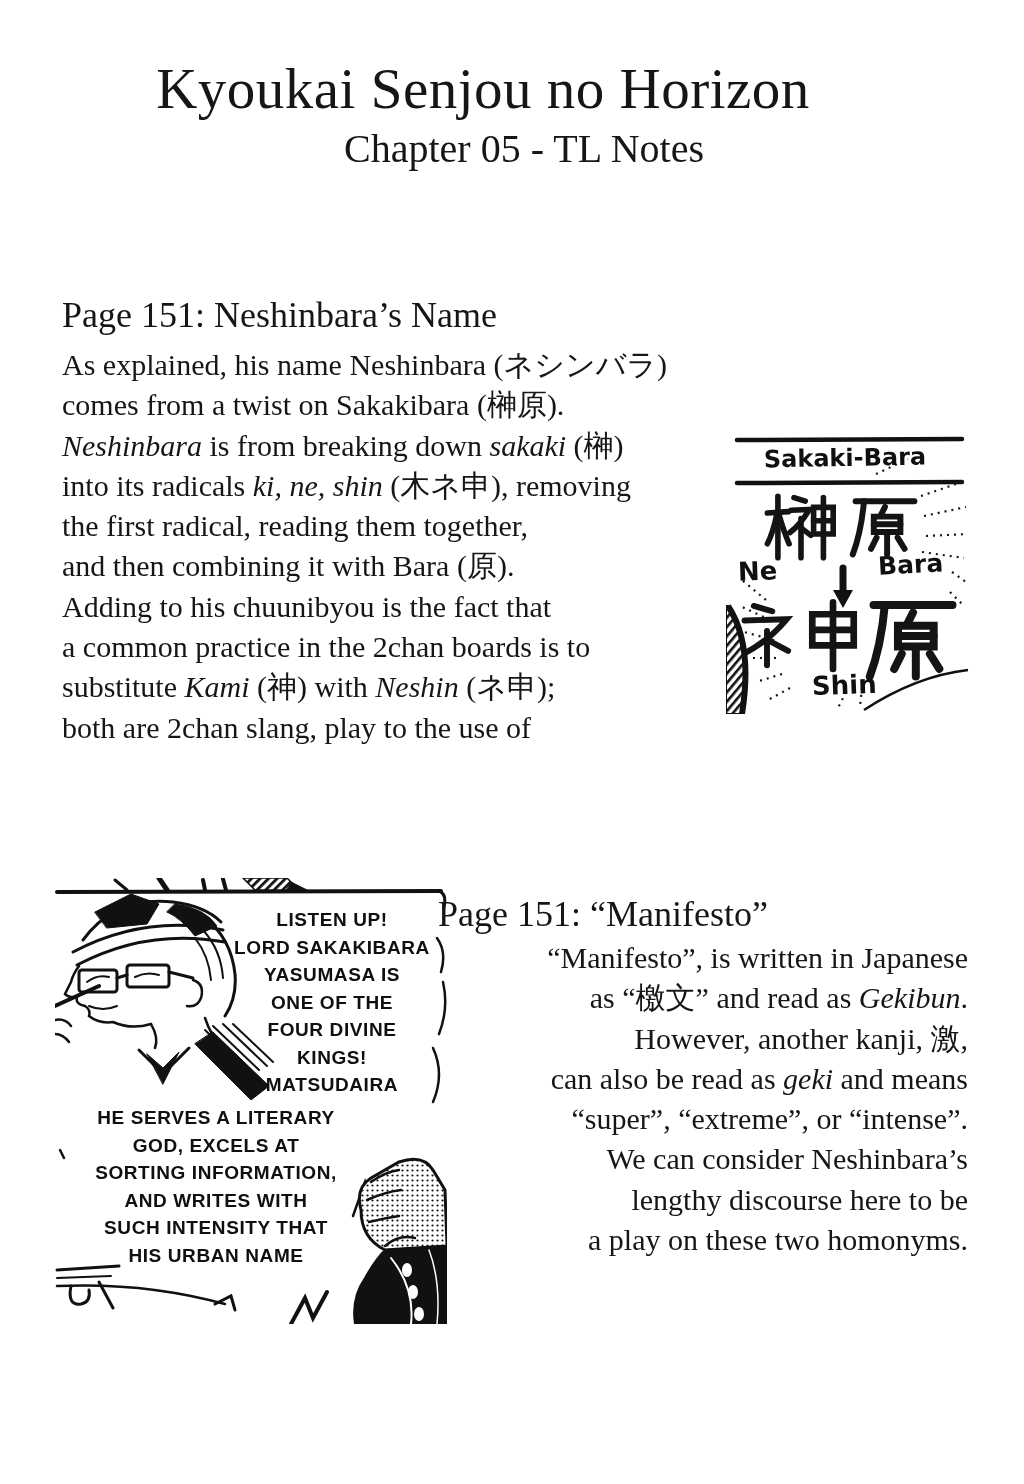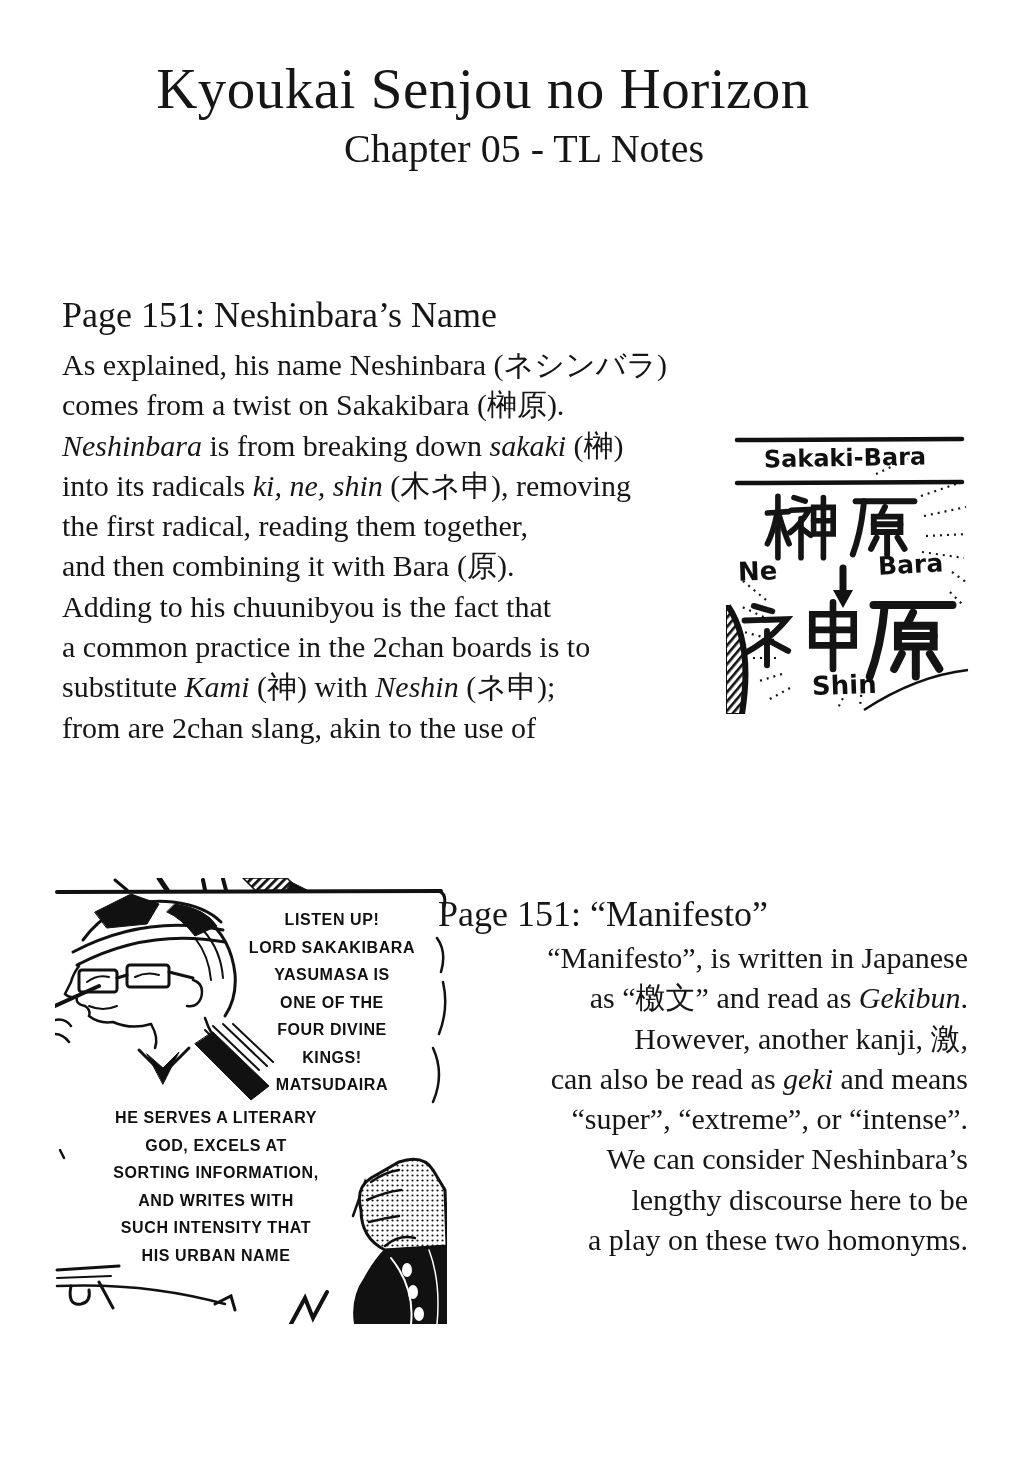--- a/index.html
+++ b/index.html
@@ -7,21 +7,21 @@
         font-family:"Liberation Serif",serif;color:#161616;}
   .abs{position:absolute;}
   .page-title{left:0;top:56px;width:936px;text-align:center;font-size:57px;letter-spacing:0.5px;white-space:nowrap;padding-left:15px;}
   .page-subtitle{left:0;top:125px;width:1024px;text-align:center;font-size:40px;white-space:nowrap;padding-left:12px;}
   .note-heading{font-size:36px;white-space:nowrap;}
   .note-body .tl{font-size:30px;line-height:40.3px;white-space:nowrap;}
   .note-left{left:62px;top:294px;width:690px;text-align:left;}
   .body-left{left:62px;top:329px;width:690px;text-align:left;margin-top:16px;}
   .note-right{left:438px;top:893px;width:530px;text-align:left;}
   .body-right{left:438px;top:938px;width:530px;text-align:right;}
-  .comicblock .tl{font-family:"Liberation Sans",sans-serif;font-weight:700;font-size:16px;
+  .comicblock .tl{font-family:"Liberation Sans",sans-serif;font-weight:700;font-size:19px;
         line-height:27.5px;letter-spacing:0.6px;text-align:center;color:#101010;white-space:nowrap;}
   .bubble1{left:207px;top:906px;width:250px;}
   .bubble2{left:86px;top:1104px;width:260px;}
   .hand{font-family:"DejaVu Sans",sans-serif;font-weight:700;color:#101010;white-space:nowrap;}
   .fig-caption{left:758px;top:444px;width:174px;text-align:center;font-size:24px;transform:rotate(-1deg);}
   .lbl-ne{left:738px;top:556px;font-size:26px;transform:rotate(-2deg);}
   .lbl-bara{left:878px;top:550px;font-size:25px;transform:rotate(-3deg);}
   .lbl-shin{left:812px;top:670px;font-size:26px;transform:rotate(-2deg);}
   svg{display:block;}
 </style>
@@ -37,21 +37,21 @@
   <div class="abs body-left note-body">
       <div class="tl">As explained, his name Neshinbara (ネシンバラ)</div>
       <div class="tl">comes from a twist on Sakakibara (榊原).</div>
       <div class="tl"><i>Neshinbara</i> is from breaking down <i>sakaki</i> (榊)</div>
       <div class="tl">into its radicals <i>ki, ne, shin</i> (木ネ申), removing</div>
       <div class="tl">the first radical, reading them together,</div>
       <div class="tl">and then combining it with Bara (原).</div>
       <div class="tl">Adding to his chuunibyou is the fact that</div>
       <div class="tl">a common practice in the 2chan boards is to</div>
       <div class="tl">substitute <i>Kami</i> (神) with <i>Neshin</i> (ネ申);</div>
-      <div class="tl">from are 2chan slang, akin to the use of</div>
+      <div class="tl">both are 2chan slang, play to the use of</div>
     </div>
 
   <div class="abs" style="left:726px;top:430px;width:244px;height:284px;">
     <svg width="244" height="284" viewBox="0 0 244 284">
       <defs>
         <pattern id="fh" width="6" height="6" patternUnits="userSpaceOnUse" patternTransform="rotate(40)">
           <rect width="6" height="6" fill="#ffffff"></rect>
             <rect width="2.6" height="6" fill="#111111"></rect>
         </pattern>
         <g id="gk-ki" stroke="#141414" fill="none" stroke-width="9" stroke-linecap="round">

